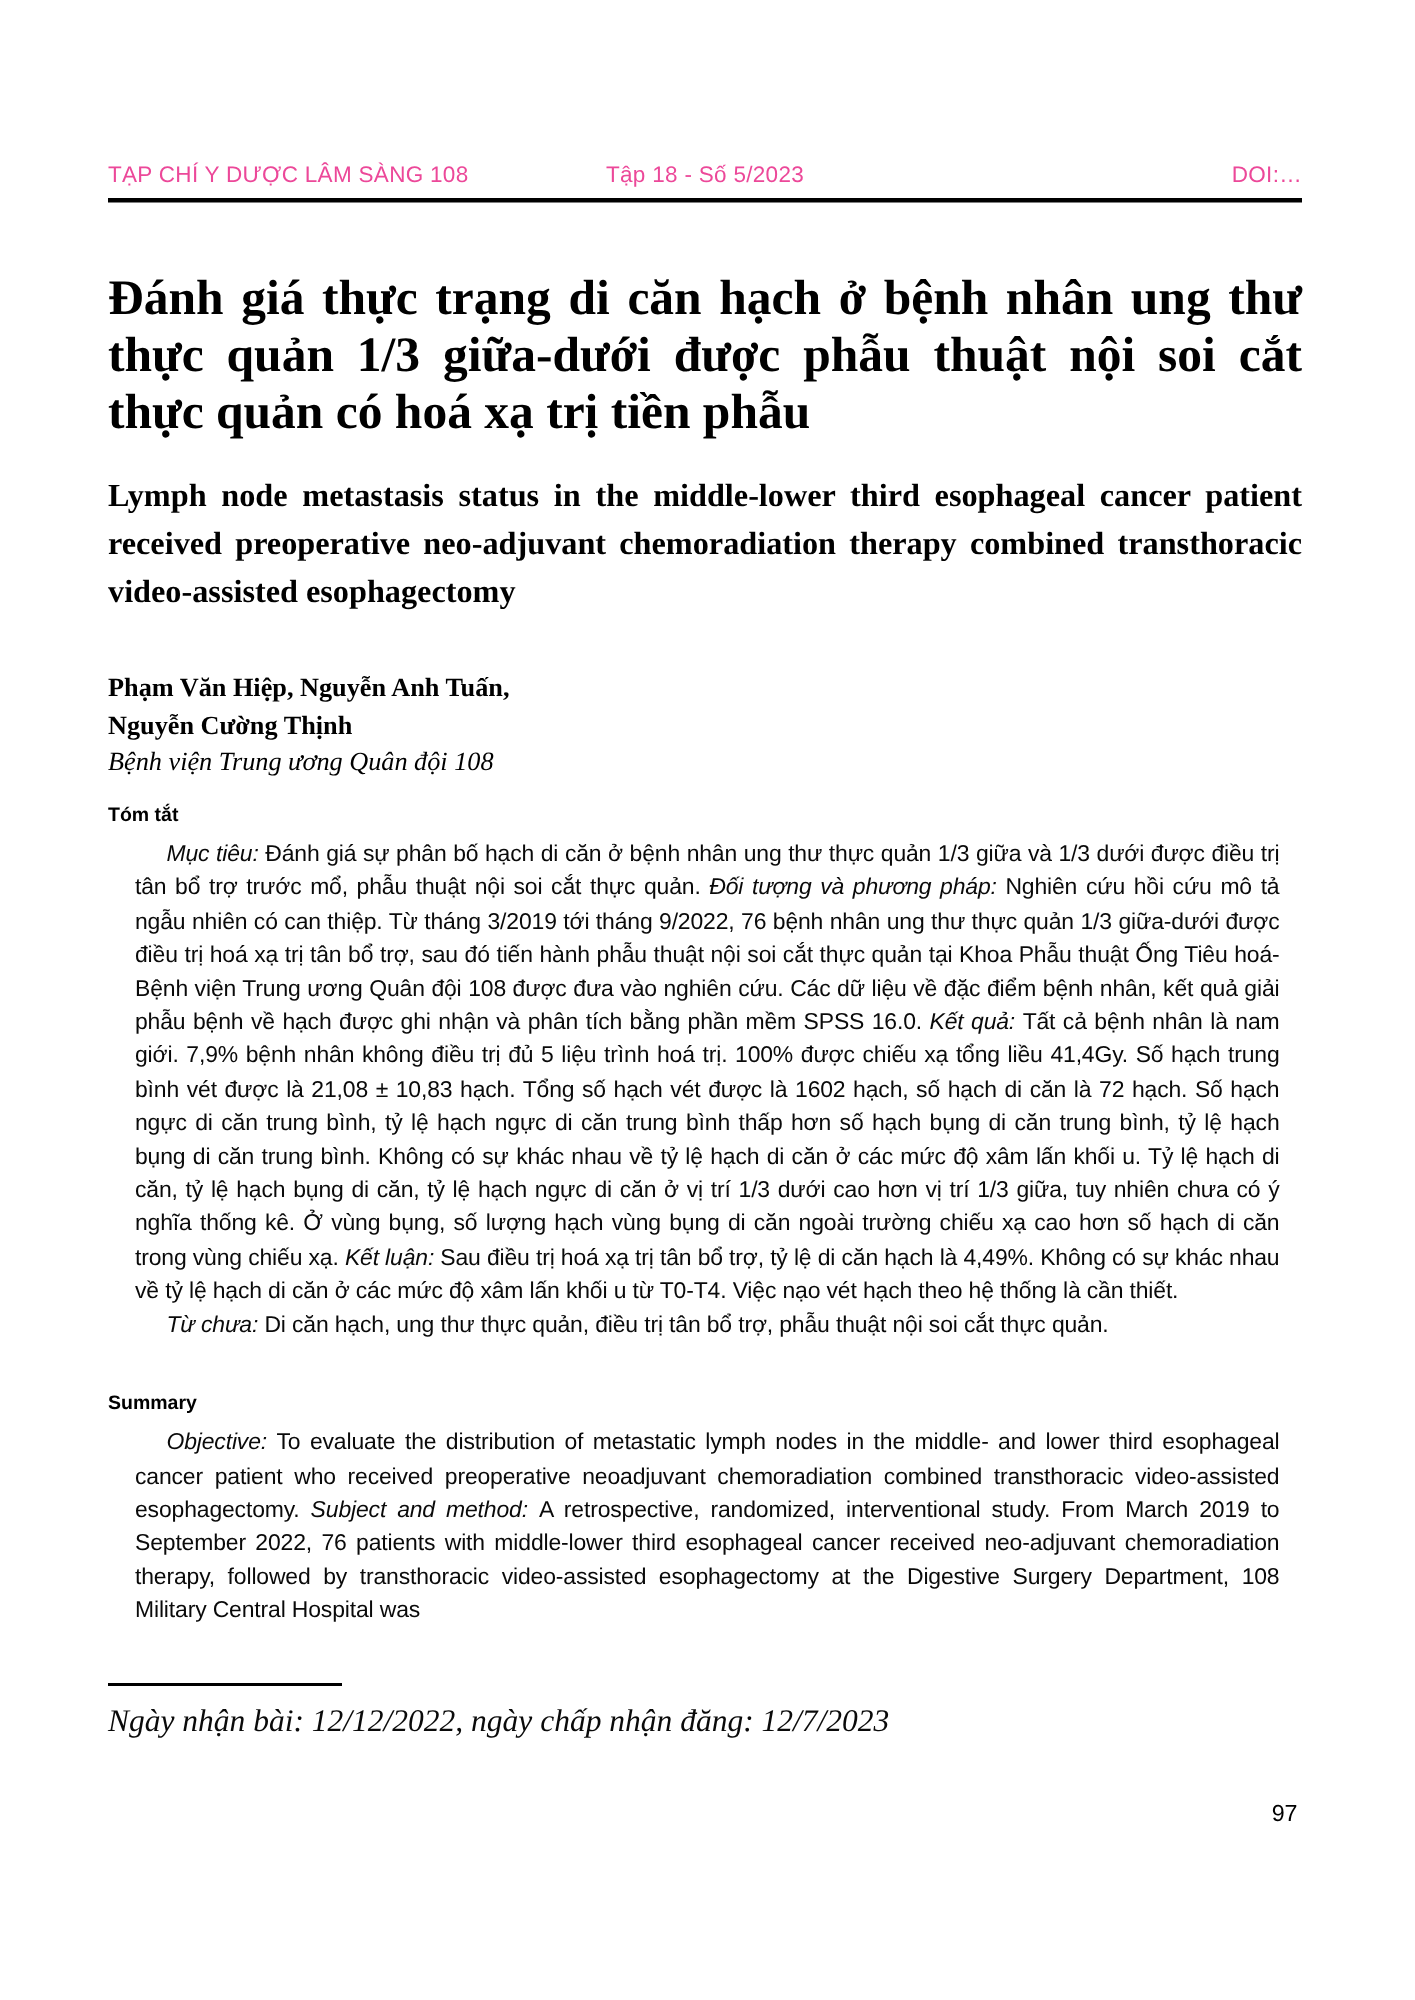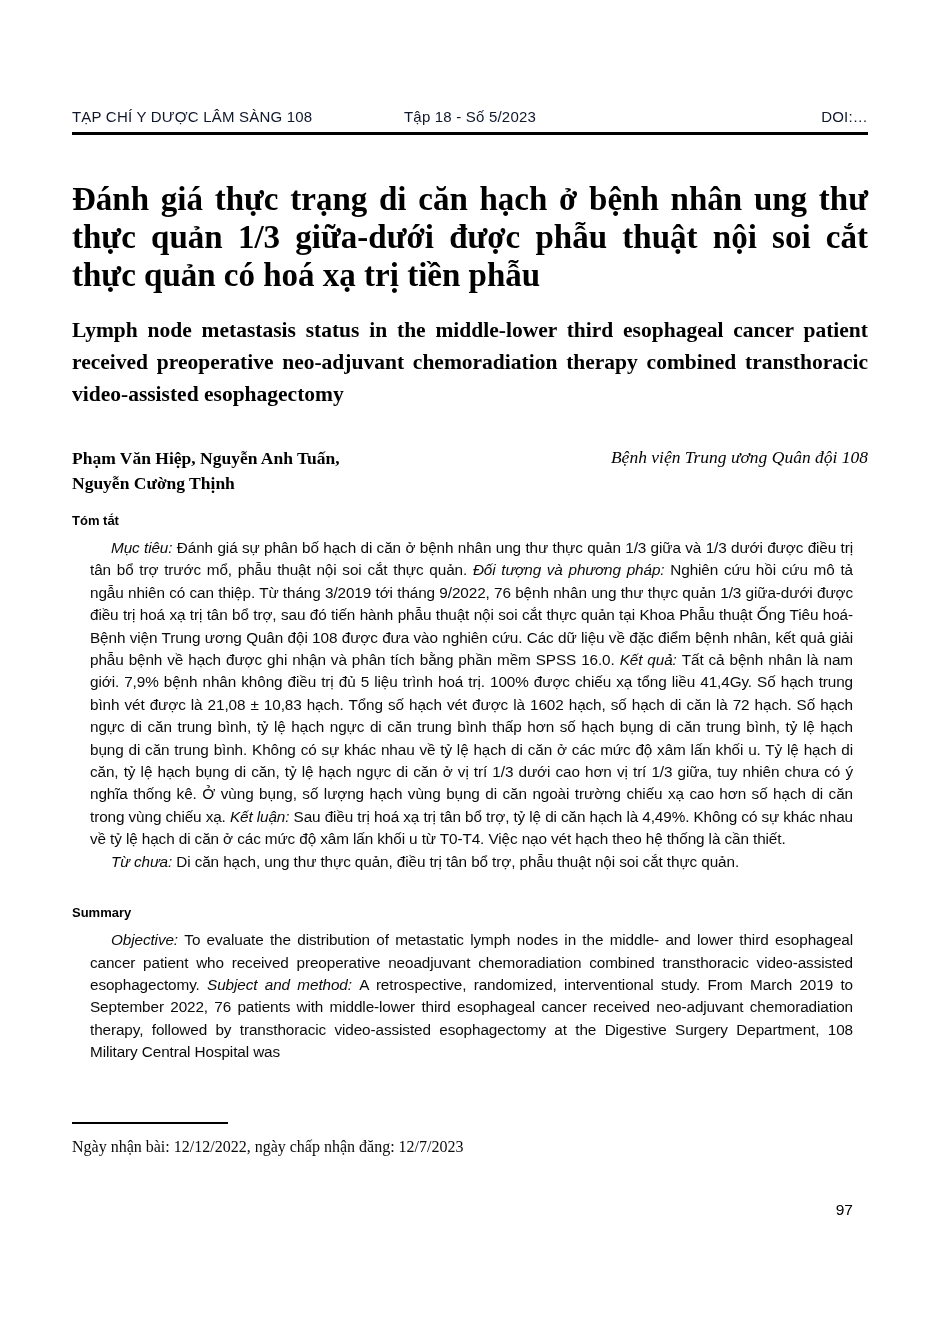--- a/index.html
+++ b/index.html
@@ -13,21 +13,21 @@
   }
   .content { padding:108px 75px 0 72px; }
 
   
   .journal-header {
     display:grid;
     grid-template-columns:1fr auto 1fr;
     align-items:baseline;
     font-family:"Liberation Sans","DejaVu Sans",sans-serif;
     font-size:15px;
-    color:#0f172a;
+    color:#ec4899;
     letter-spacing:0.2px;
   }
   .jh-left   { justify-self:start; }
   .jh-center { justify-self:center; }
   .jh-right  { justify-self:end; }
   .header-rule { border-bottom:3px solid #000; margin-top:7px; }
 
   
   .title-vi {
     font-family:"Liberation Serif","DejaVu Serif",serif;
@@ -47,20 +47,21 @@
   }
 
   
   .byline {
     display:flex;
     justify-content:space-between;
     align-items:flex-start;
     margin-top:36px;
     font-family:"Liberation Serif","DejaVu Serif",serif;
     font-size:17.5px;
+    flex-direction:column;
   }
   .authors { font-weight:bold; line-height:25px; }
   .affiliation { font-style:italic; padding-top:1px; }
 
   
   .section-heading {
     font-family:"Liberation Sans","DejaVu Sans",sans-serif;
     font-weight:bold;
     font-size:13px;
     margin:14px 0 0 0;
@@ -79,33 +80,34 @@
     text-indent:21px;
     color:#0a0a0a;
   }
   .para.keywords { margin-top:0; }
 
   
   .footnotes {
     position:absolute;
     left:72px; top:1122px;
     font-family:"Liberation Serif","DejaVu Serif",serif;
-    font-size:16px;
+    font-style:italic;
+    font-size:21px;
     line-height:28.5px;
     color:#0a0a0a;
   }
   .footnote-rule {
     width:156px;
     border-top:2px solid #000;
     margin-bottom:9px;
   }
 
   .page-number {
     position:absolute;
-    top:1201px; right:90px;
+    top:1201px; right:78px;
     font-family:"Liberation Sans","DejaVu Sans",sans-serif;
     font-size:15.5px;
   }
 </style>
 </head>
 <body>
 
 <div class="page">
   <div class="content">
 

